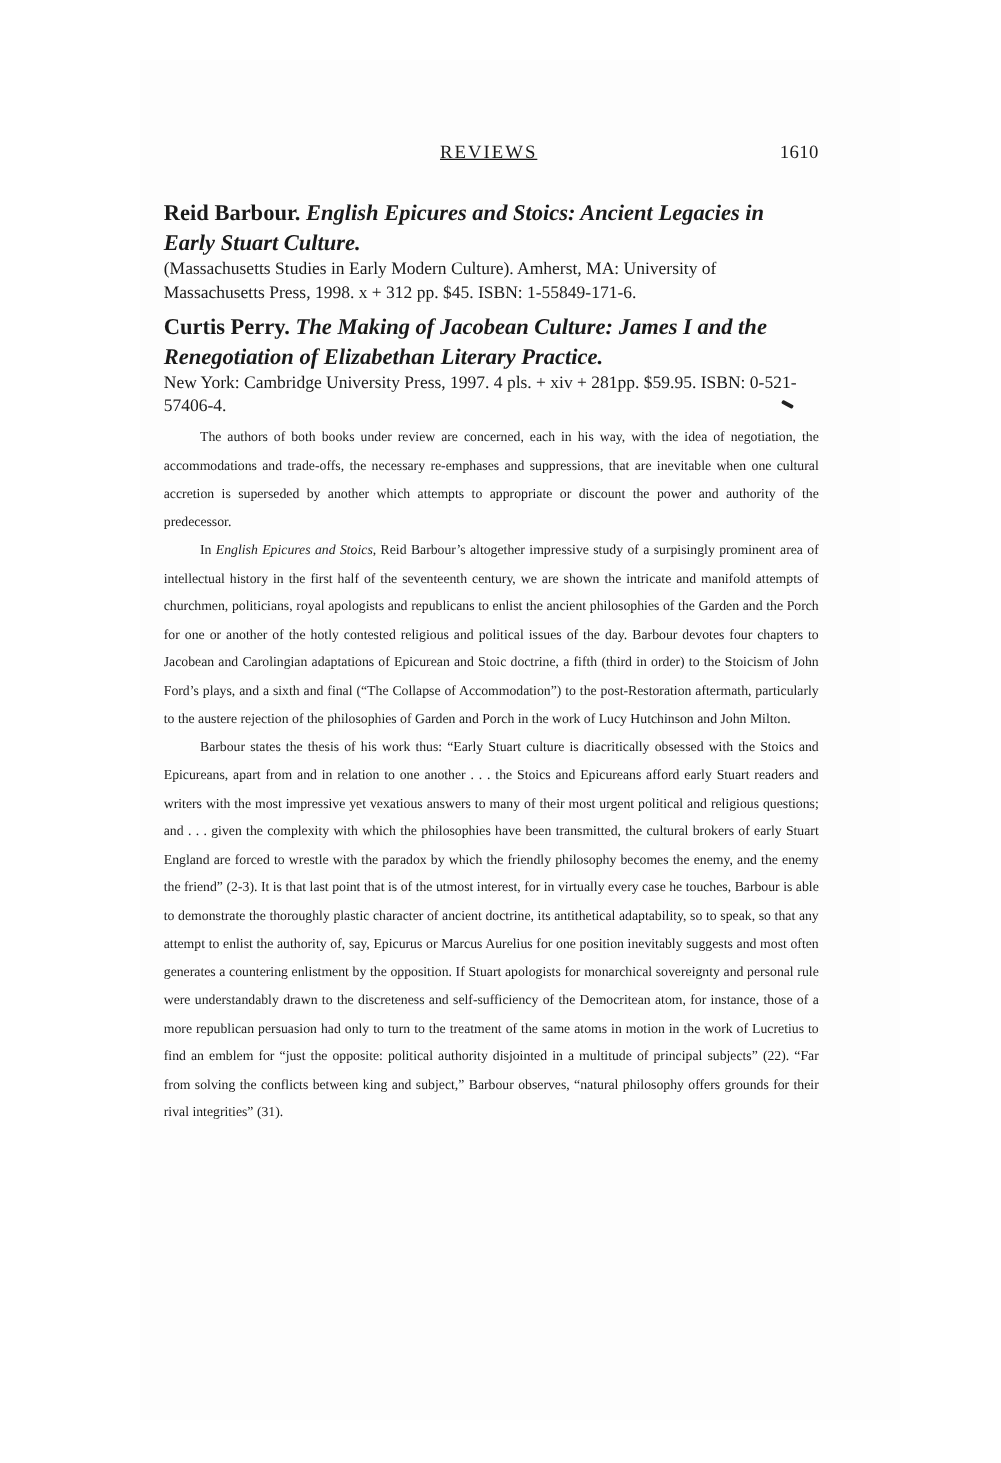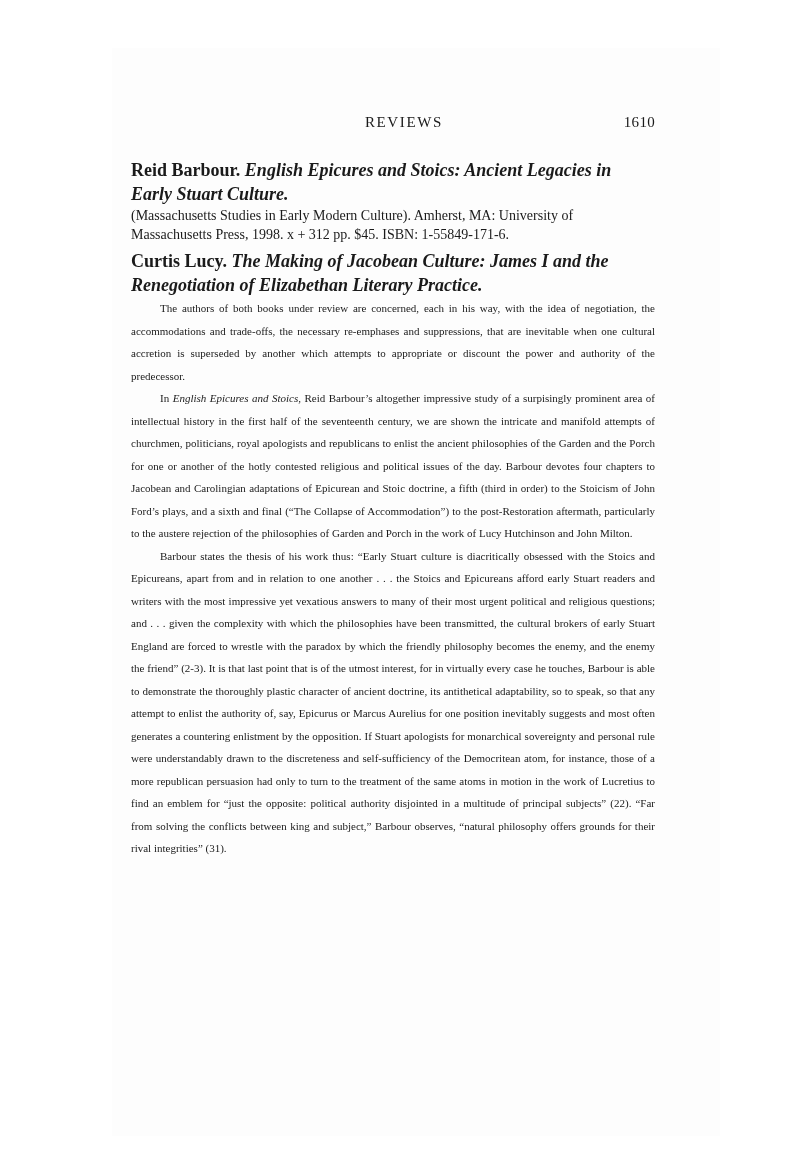--- a/index.html
+++ b/index.html
@@ -26,23 +26,24 @@
     .running-head {
       position: absolute;
       left: 131px;
       top: 114px;
       width: 524px;
       height: 22px;
       font-size: 15px;
     }
     .running-head .title {
       position: absolute;
-      left: 234px;
+      left: 221px;
       top: 0;
       letter-spacing: 1.6px;
+      text-decoration: underline;
     }
     .running-head .folio {
       position: absolute;
       right: 0;
       top: 0;
       letter-spacing: 0.3px;
     }
     .content {
       position: absolute;
       left: 131px;
@@ -102,23 +103,27 @@
   <div>
     <p class="book-head">
       <span>Reid Barbour.</span>
       <em>English Epicures and Stoics: Ancient Legacies in Early Stuart Culture.</em>
     </p>
     <p class="pub-info first">(Massachusetts Studies in Early Modern Culture). Amherst, MA: University of Massachusetts Press, 1998. x + 312 pp. $45. ISBN: 1-55849-171-6.</p>
   </div>
 
   <div class="pub-wrap">
     <p class="book-head">
-      <span>Curtis Lucy.</span>
+      <span>Curtis Perry.</span>
       <em>The Making of Jacobean Culture: James I and the Renegotiation of Elizabethan Literary Practice.</em>
     </p>
+    <div class="pub-wrap">
+      <p class="pub-info">New York: Cambridge University Press, 1997. 4 pls. + xiv + 281pp. $59.95. ISBN: 0-521-57406-4.</p>
+      <span class="mark-icon"></span>
+    </div>
   </div>
 
   <div class="body-text">
     <p>
       <span>The authors of both books under review are concerned, each in his way, with the idea of negotiation, the accommodations and trade-offs, the necessary re-emphases and suppressions, that are inevitable when one cultural accretion is superseded by another which attempts to appropriate or discount the power and authority of the predecessor.</span>
     </p>
     <p><span>In </span><em>English Epicures and Stoics</em><span>, Reid Barbour’s altogether impressive study of a surpisingly prominent area of intellectual history in the first half of the seven­teenth century, we are shown the intricate and manifold attempts of churchmen, politicians, royal apologists and republicans to enlist the ancient philosophies of the Garden and the Porch for one or another of the hotly con­tested religious and political issues of the day. Barbour devotes four chapters to Jacobean and Carolingian adaptations of Epicurean and Stoic doctrine, a fifth (third in order) to the Stoicism of John Ford’s plays, and a sixth and final (“The Collapse of Accommodation”) to the post-Restoration aftermath, particularly to the austere rejection of the philosophies of Garden and Porch in the work of Lucy Hutchinson and John Milton.</span></p>
     <p>
       <span>Barbour states the thesis of his work thus: “Early Stuart culture is diacriti­cally obsessed with the Stoics and Epicureans, apart from and in relation to one another . . . the Stoics and Epicureans afford early Stuart readers and writers with the most impressive yet vexatious answers to many of their most urgent po­litical and religious questions; and . . . given the complexity with which the philosophies have been transmitted, the cultural brokers of early Stuart England are forced to wrestle with the paradox by which the friendly philosophy becomes the enemy, and the enemy the friend” (2-3). It is that last point that is of the ut­most interest, for in virtually every case he touches, Barbour is able to demonstrate the thoroughly plastic character of ancient doctrine, its antithetical adaptability, so to speak, so that any attempt to enlist the authority of, say, Epi­curus or Marcus Aurelius for one position inevitably suggests and most often generates a countering enlistment by the opposition. If Stuart apologists for mo­narchical sovereignty and personal rule were understandably drawn to the discreteness and self-sufficiency of the Democritean atom, for instance, those of a more republican persuasion had only to turn to the treatment of the same at­oms in motion in the work of Lucretius to find an emblem for “just the opposite: political authority disjointed in a multitude of principal subjects” (22). “Far from solving the conflicts between king and subject,” Barbour ob­serves, “natural philosophy offers grounds for their rival integrities” (31).</span>
     </p>

